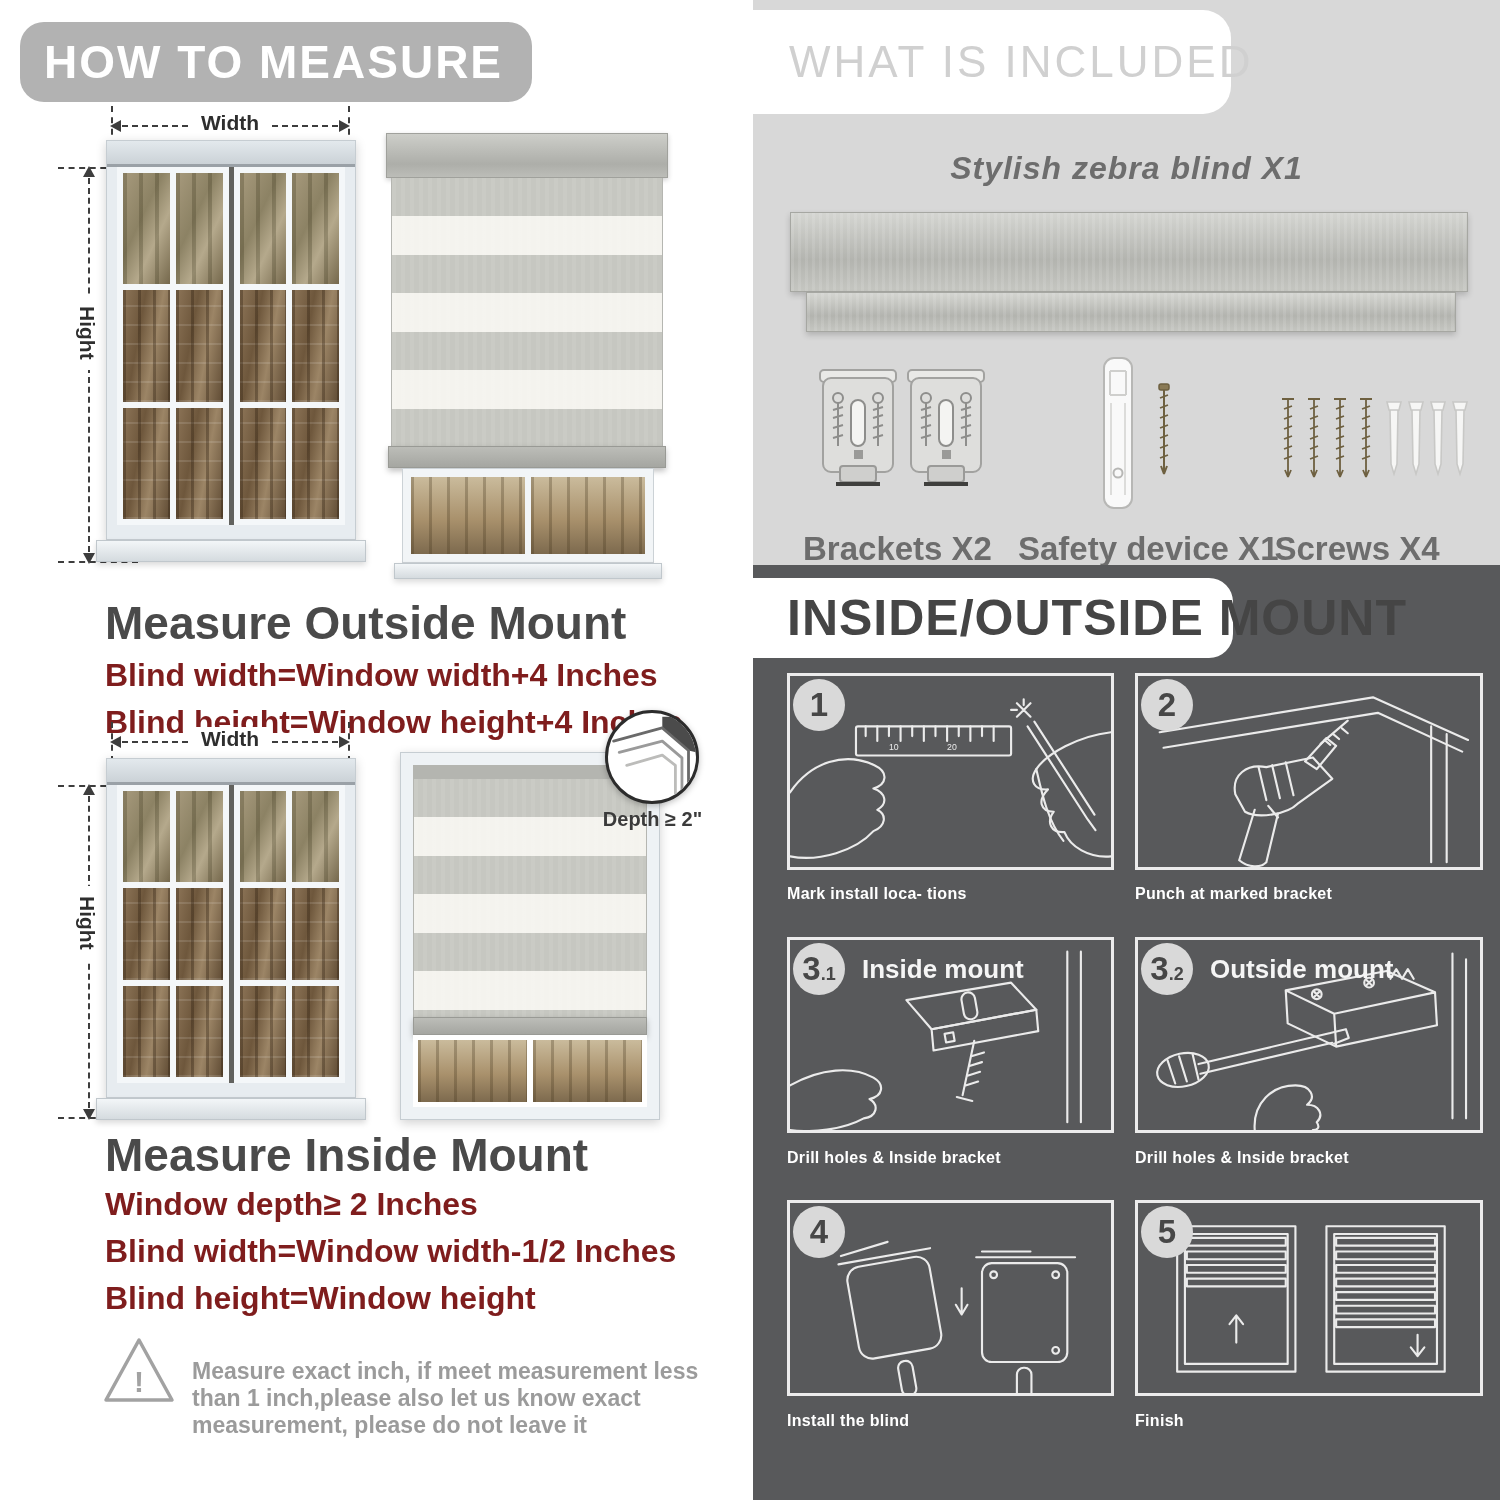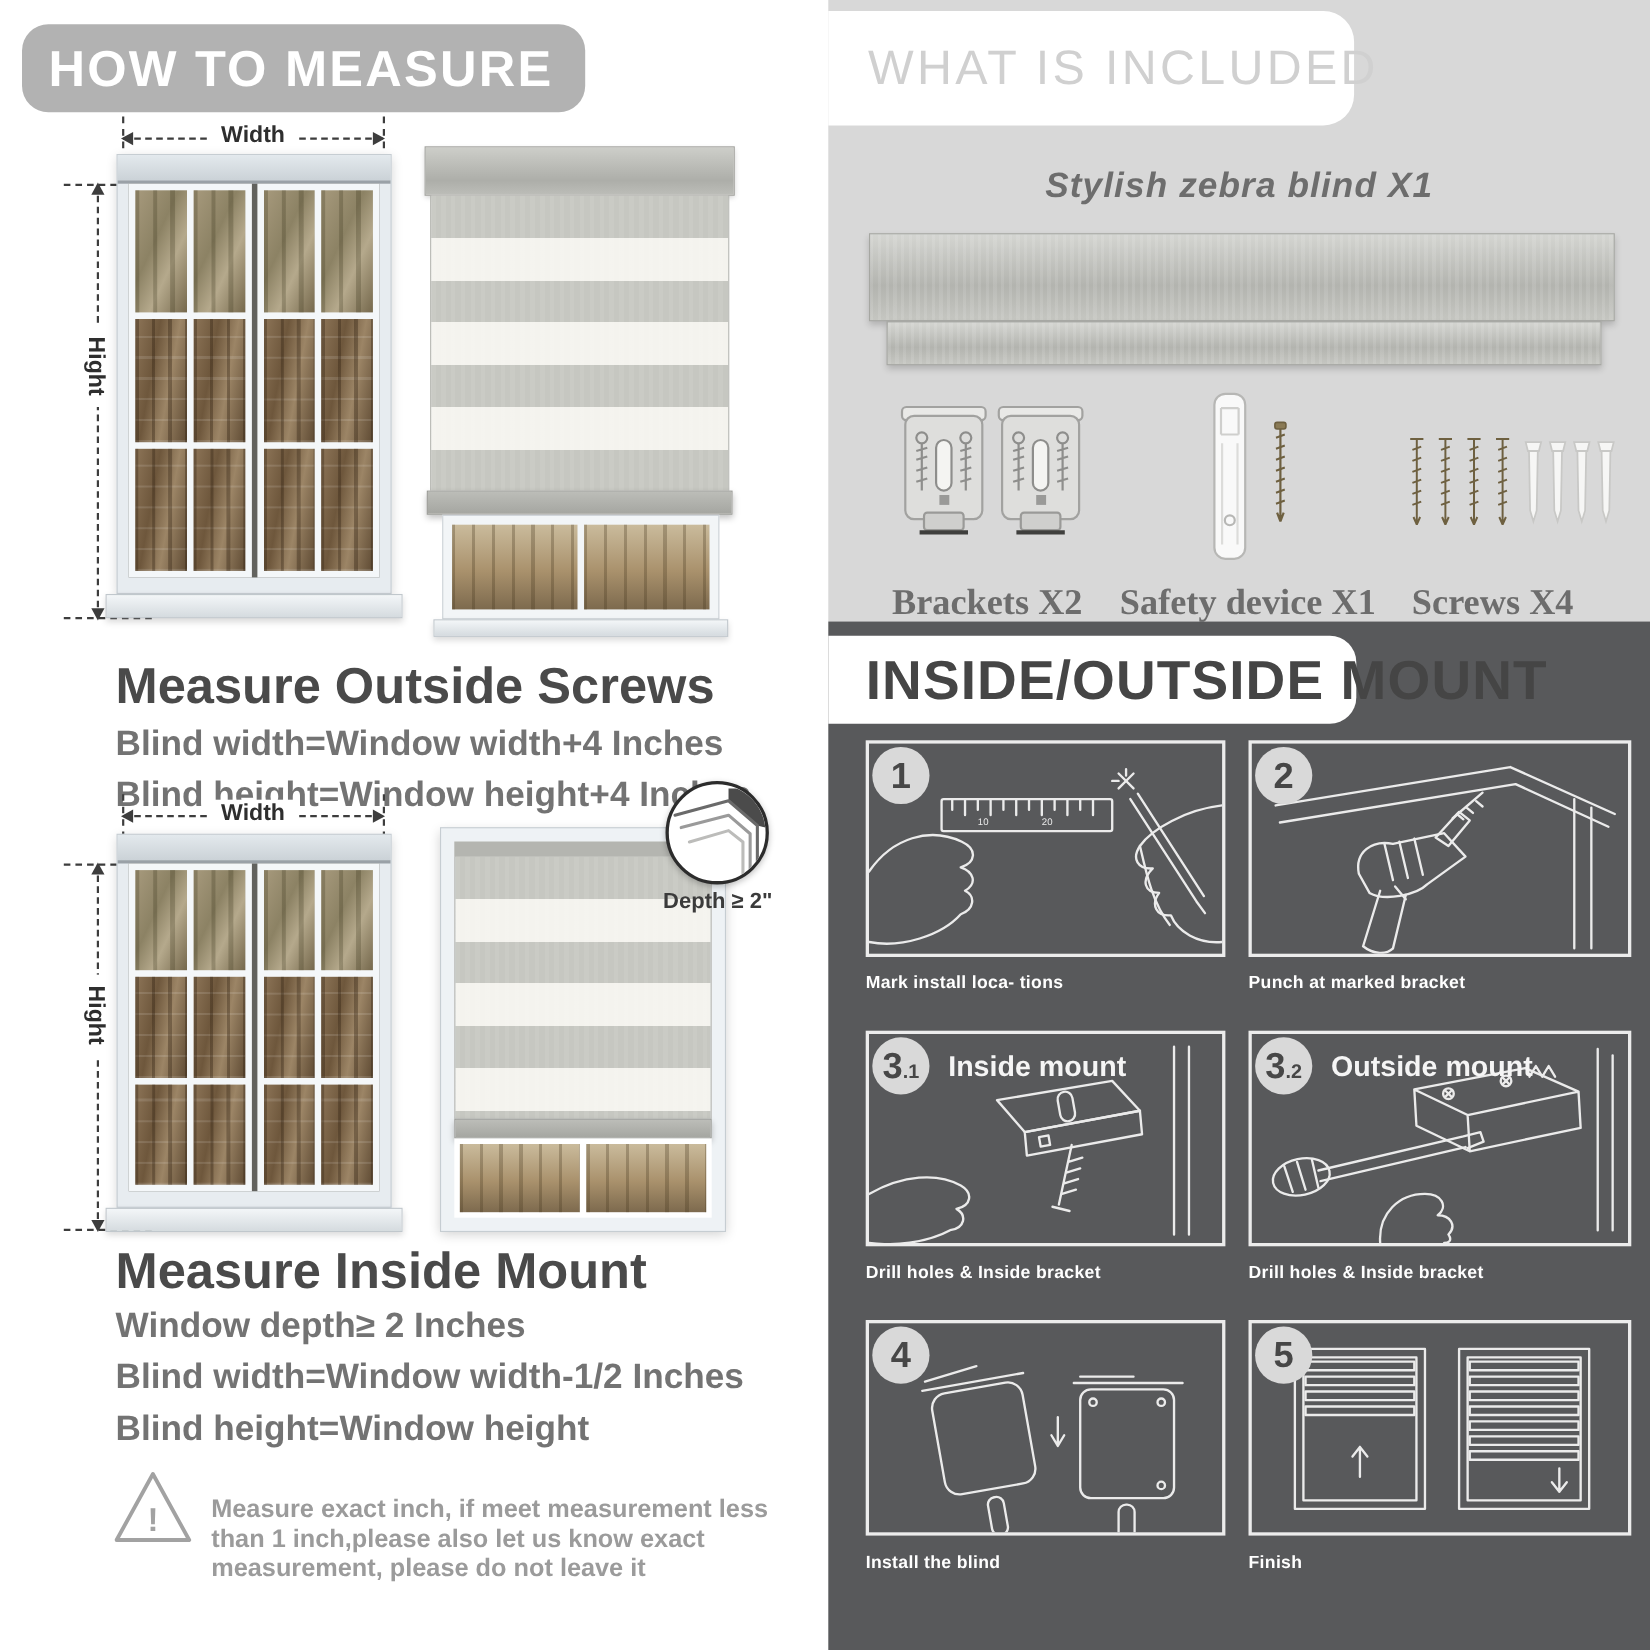--- a/index.html
+++ b/index.html
@@ -69,36 +69,36 @@
   .inblind .icassette{height:14px;background:#b4b5b0;}
   .inblind .izebra{height:238px;}
   .inblind .irail{height:18px;}
   .inblind .ipanes{flex:1;background:#ffffff;padding:5px;display:flex;gap:6px;margin-top:0;}
 
   .circle-detail{border-radius:50%;background:#ffffff;border:3px solid #2c2c2c;overflow:hidden;
                  box-shadow:0 2px 6px rgba(0,0,0,.25);}
   .depth-label{font-size:20px;font-weight:700;color:#3b3b3b;text-align:center;white-space:nowrap;}
 
   .sec-title{font-size:46px;font-weight:700;color:#4a4a4a;white-space:nowrap;}
-  .sec-line{font-size:32px;font-weight:700;color:#737373;white-space:nowrap;}
+  .sec-line{font-size:32px;font-weight:700;color:#7f1d1d;white-space:nowrap;}
   .warn-line{font-size:23px;font-weight:700;color:#9b9b9b;white-space:nowrap;line-height:27px;margin-top:20px;}
 
   
   .light-bg{left:753px;top:0;width:747px;height:565px;background:#d8d8d8;}
   .dark-bg{left:753px;top:565px;width:747px;height:935px;background:#58595b;}
   .hdr-included{left:753px;top:10px;width:478px;height:104px;background:#ffffff;
             border-radius:0 28px 28px 0;color:#d0d0d0;font-size:44px;font-weight:400;
             line-height:104px;padding-left:36px;letter-spacing:3px;white-space:nowrap;}
   .blind-label{left:753px;top:150px;width:747px;text-align:center;font-size:32px;font-weight:700;
             color:#6d6d6d;letter-spacing:1px;font-style:italic;}
   .bar-metal{background:
       repeating-linear-gradient(90deg, rgba(255,255,255,.10) 0 3px, rgba(0,0,0,0) 3px 7px),
       linear-gradient(180deg,#d4d5d1,#b3b4af 60%,#c5c6c1);
       border:1px solid #a6a7a2;box-shadow:0 3px 6px rgba(0,0,0,.18);}
-  .item-label{font-size:33px;font-weight:700;color:#6d6d6d;text-align:center;white-space:nowrap;font-family:Liberation Serif, serif;}
+  .item-label{font-size:33px;font-weight:700;color:#6d6d6d;text-align:center;white-space:nowrap;}
 
   .hdr-mount{left:753px;top:578px;width:480px;height:80px;background:#ffffff;
             border-radius:0 24px 24px 0;color:#454545;font-size:50px;font-weight:700;
             line-height:80px;padding-left:34px;letter-spacing:1px;white-space:nowrap;}
   .stepbox{border:3px solid #ececec;}
   .badge{position:absolute;left:3px;top:3px;width:52px;height:52px;border-radius:50%;
          background:#d9d9d9;color:#474747;text-align:center;line-height:52px;
          font-size:33px;font-weight:700;}
   .badge .sub{font-size:18px;font-weight:700;}
   .step-title{position:absolute;left:72px;top:14px;font-size:26px;font-weight:700;color:#f5f5f5;white-space:nowrap;}
@@ -154,21 +154,21 @@
 
   <div class="abs cassette" style="left:386px;top:133px;width:282px;height:45px;"></div>
   <div class="abs zebra" style="left:391px;top:178px;width:272px;height:268px;"></div>
   <div class="abs rail" style="left:388px;top:446px;width:278px;height:22px;"></div>
   <div class="abs lowwin" style="left:402px;top:468px;width:252px;height:95px;">
     <div class="lowpane"></div>
     <div class="lowpane"></div>
   </div>
   <div class="abs sill" style="left:394px;top:563px;width:268px;height:16px;"></div>
 
-  <div class="abs sec-title" style="left:105px;top:596px;">Measure Outside Screws</div>
+  <div class="abs sec-title" style="left:105px;top:596px;">Measure Outside Mount</div>
   <div class="abs sec-line" style="left:105px;top:657px;">Blind width=Window width+4 Inches</div>
   <div class="abs sec-line" style="left:105px;top:704px;">Blind height=Window height+4 Inches</div>
 
   <div class="abs tickv" style="left:111px;top:722px;"></div>
   <div class="abs tickv" style="left:348px;top:722px;"></div>
   <div class="abs harrow" style="left:112px;top:741px;width:236px;">
     <span class="mlabel">Width</span>
   </div>
   <div class="abs tickh" style="left:58px;top:785px;"></div>
   <div class="abs tickh" style="left:58px;top:1117px;"></div>

